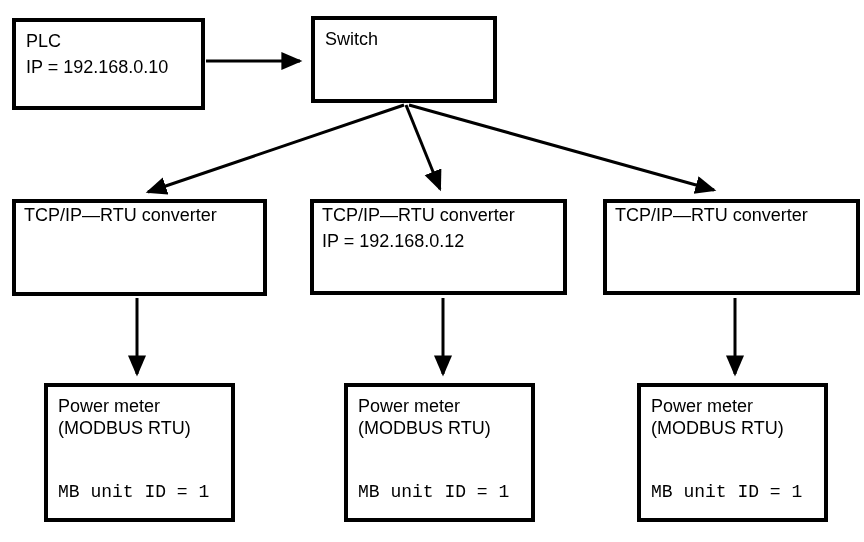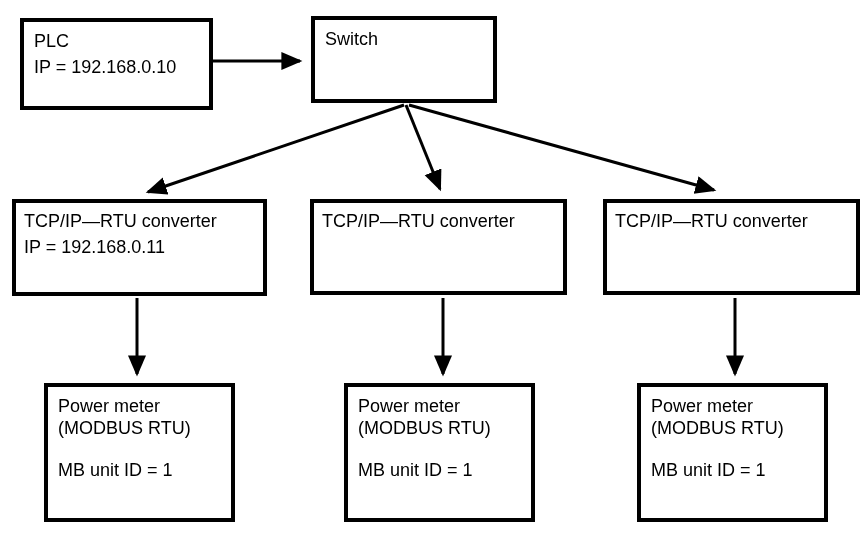--- a/index.html
+++ b/index.html
@@ -41,32 +41,33 @@
   }
   .node .title {
     white-space: nowrap;
   }
   .node .ip {
     margin-top: 4px;
     white-space: nowrap;
   }
   
   .node.converter {
-    padding-top: 7px;
+    padding-top: 1px;
     padding-left: 8px;
   }
   .node.meter .line2 {
     white-space: nowrap;
   }
   .node.meter .line3 {
-    margin-top: 20px;
+    margin-top: 42px;
     white-space: nowrap;
+    font-family: Liberation Mono, monospace;
   }
   
-  .plc     { left: 20px;  top: 18px;  width: 193px; height: 92px; }
+  .plc     { left: 12px;  top: 18px;  width: 193px; height: 92px; }
   .switch  { left: 311px; top: 16px;  width: 186px; height: 87px; padding-left: 10px; }
   .conv-1  { left: 12px;  top: 199px; width: 255px; height: 97px; }
   .conv-2  { left: 310px; top: 199px; width: 257px; height: 96px; }
   .conv-3  { left: 603px; top: 199px; width: 257px; height: 96px; }
   .meter-1 { left: 44px;  top: 383px; width: 191px; height: 139px; }
   .meter-2 { left: 344px; top: 383px; width: 191px; height: 139px; }
   .meter-3 { left: 637px; top: 383px; width: 191px; height: 139px; }
 </style>
 </head>
 <body>
@@ -92,25 +93,25 @@
     <div class="title">PLC</div>
     <div class="ip">IP = 192.168.0.10</div>
   </div>
 
   <div class="node switch">
     <div class="title">Switch</div>
   </div>
 
   <div class="node converter conv-1">
     <div class="title">TCP/IP—RTU converter</div>
-    <div class="ip">IP = 192.168.0.11</div>
   </div>
 
   <div class="node converter conv-2">
     <div class="title">TCP/IP—RTU converter</div>
+    <div class="ip">IP = 192.168.0.12</div>
   </div>
 
   <div class="node converter conv-3">
     <div class="title">TCP/IP—RTU converter</div>
   </div>
 
   <div class="node meter meter-1">
     <div class="line1">Power meter</div>
     <div class="line2">(MODBUS RTU)</div>
     <div class="line3">MB unit ID = 1</div>

